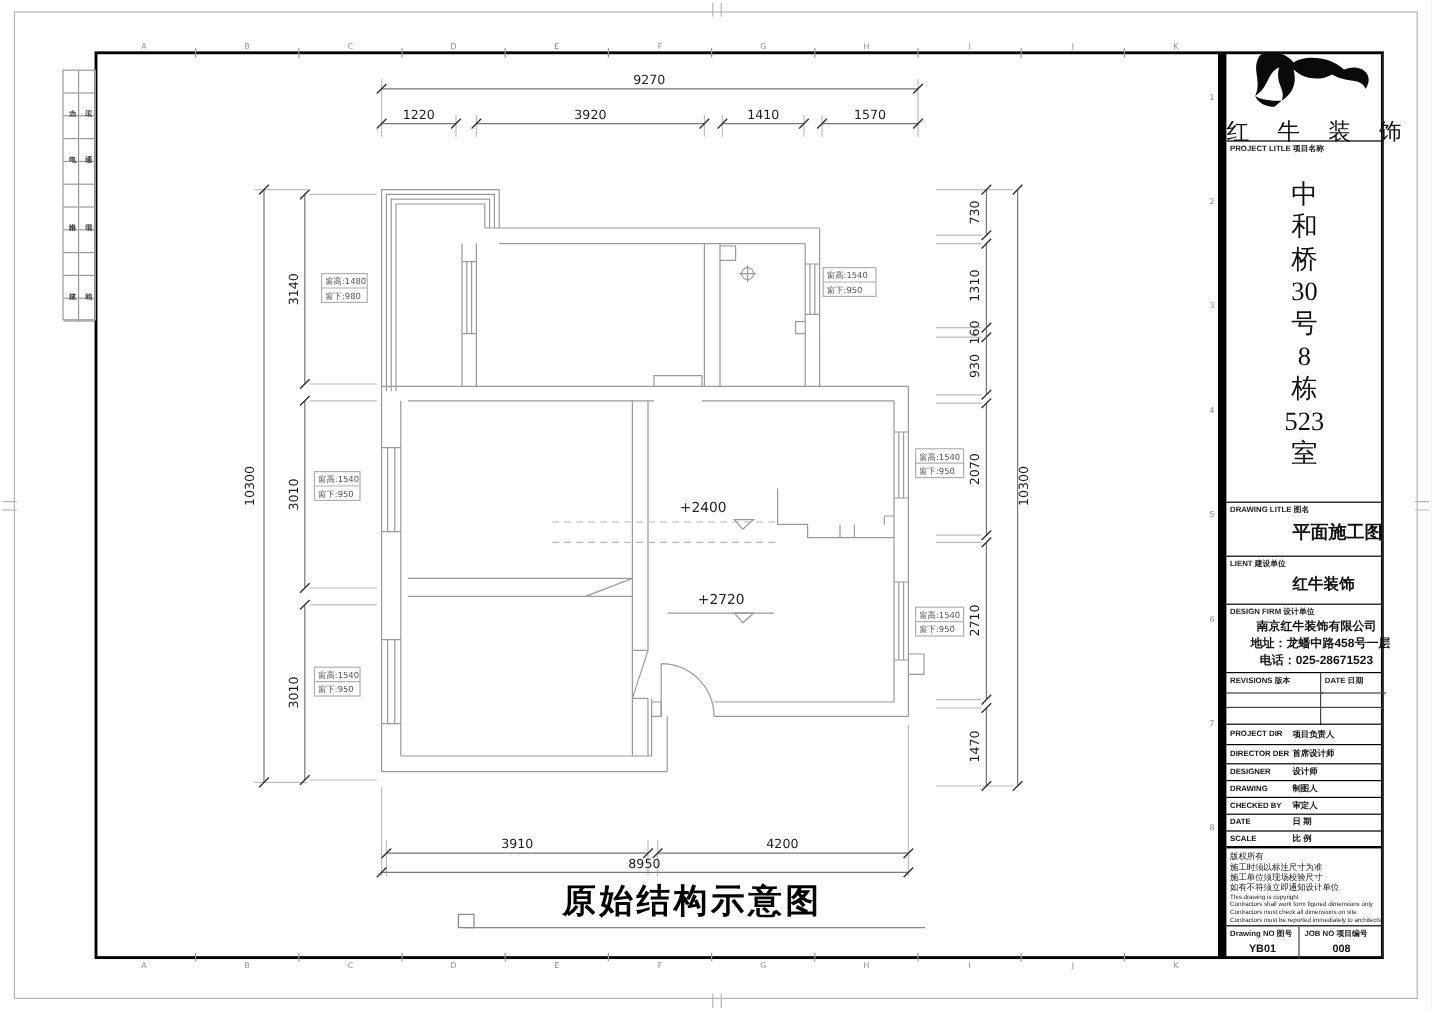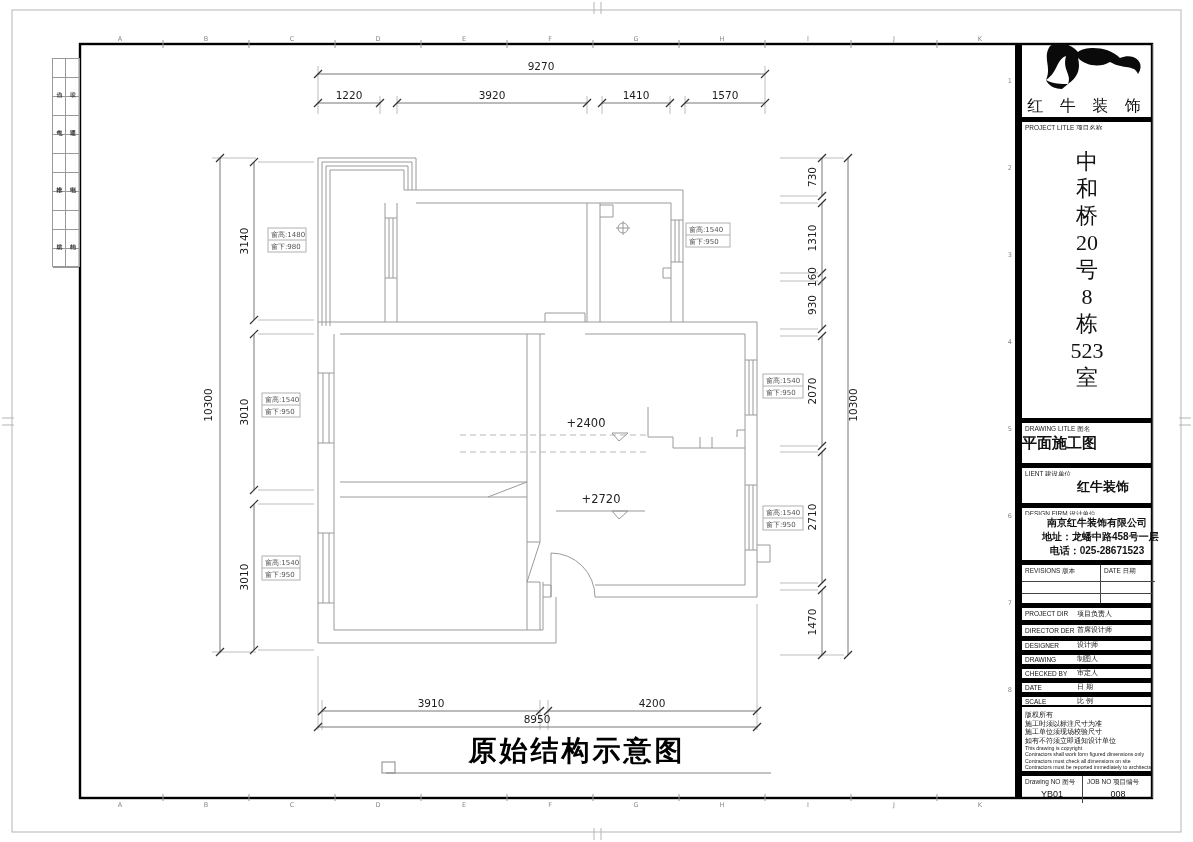--- a/index.html
+++ b/index.html
@@ -8,25 +8,25 @@
   .dimtxt{font-size:10.5px;fill:#1c1c1c;}
   .lbltxt{font-size:7px;fill:#555;}
   .gridtxt{font-size:6.5px;fill:#888;}
   .plantitle{font-size:28px;font-weight:bold;fill:#000;letter-spacing:3px;font-family:"Liberation Sans",sans-serif;}
   .lvltxt{font-size:11.5px;fill:#222;}
 
   
   #tblock{position:absolute;left:1022px;top:44px;width:130px;height:754px;border-right:1px solid #444;font-family:"Liberation Sans",sans-serif;color:#111;}
   #tblock .sec{position:absolute;left:0;width:130px;box-sizing:border-box;}
   .tiny{font-size:6.5px;color:#222;padding:2px 0 0 3px;letter-spacing:0px;white-space:nowrap;overflow:hidden;}
-  .bt{border-top:5px solid #000000;}
-  #brand{font-family:Liberation Sans, sans-serif;font-size:16px;letter-spacing:6px;text-align:center;white-space:nowrap;}
+  .bt{border-top:1px solid #000000;font-weight:bold;}
+  #brand{font-family:Liberation Mono, monospace;font-size:19px;letter-spacing:6px;text-align:center;white-space:nowrap;}
   #projname{display:flex;flex-direction:column;align-items:center;padding-top:18px;font-family:"Liberation Serif",serif;}
   #projname div{font-size:22px;line-height:27px;}
-  .bigval{font-size:15px;font-weight:bold;text-align:left;}
+  .bigval{font-size:15px;font-weight:bold;text-align:right;}
   .midval{font-size:13px;font-weight:bold;text-align:center;}
   .firmline{font-size:10px;font-weight:bold;line-height:14px;text-align:center;white-space:nowrap;}
   .prow{display:flex;align-items:center;}
   .prow .en{font-size:6.5px;width:52px;padding-left:3px;white-space:nowrap;}
   .prow .cn{font-size:7px;white-space:nowrap;}
   .cpy-cn{font-size:7px;line-height:8.5px;padding-left:3px;white-space:nowrap;}
   .cpy-en{font-size:5.2px;line-height:6.4px;padding-left:3px;color:#222;white-space:nowrap;}
   .vline{position:absolute;width:1px;background:#444;}
   .fval{font-size:9px;text-align:center;}
 
@@ -400,21 +400,21 @@
     <div id="brand">红 牛 装 饰</div>
   </div>
 
   <div class="sec tiny bt" style="top:73px;height:13px;">PROJECT LITLE  项目名称</div>
 
   <div class="sec" style="top:86px;height:288px;">
     <div id="projname">
       <div>中</div>
       <div>和</div>
       <div>桥</div>
-      <div>20</div>
+      <div>30</div>
       <div>号</div>
       <div>8</div>
       <div>栋</div>
       <div>523</div>
       <div>室</div>
     </div>
   </div>
 
   <div class="sec tiny bt" style="top:374px;height:14px;">DRAWING LITLE  图名</div>
   <div class="sec bigval" style="top:390px;height:29px;">平面施工图</div>

